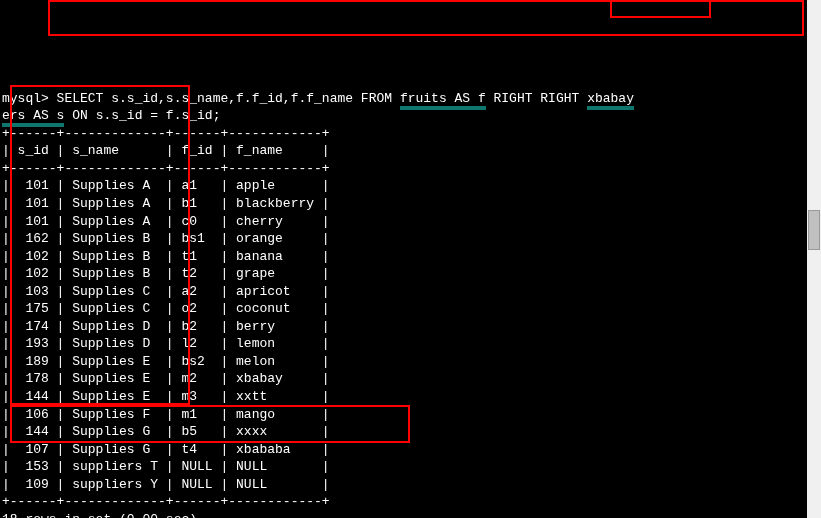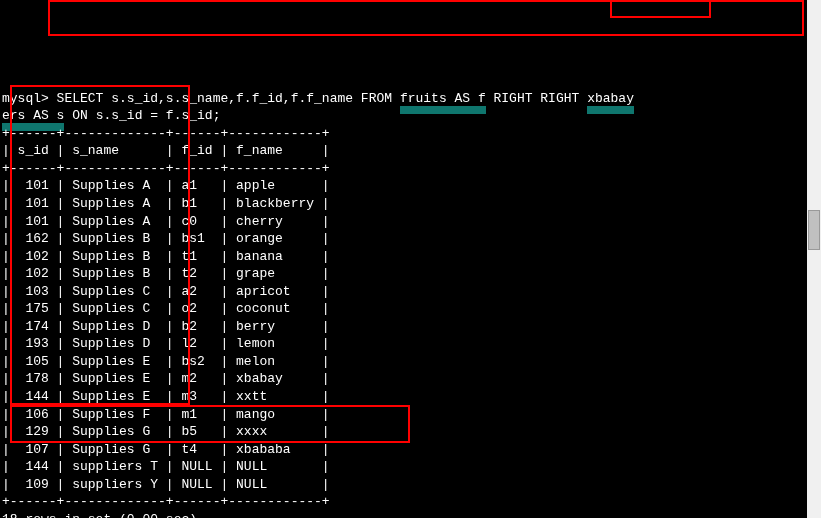--- a/index.html
+++ b/index.html
@@ -22,21 +22,21 @@
     }
     .terminal {
       position: relative;
     }
     .highlight-box {
       position: absolute;
       border: 2px solid #ff0000;
       pointer-events: none;
     }
     .underline-red {
-      border-bottom: 8px solid #0f766e;
+      border-bottom: 4px solid #0f766e;
     }
     .scrollbar {
       position: absolute;
       right: 0;
       top: 0;
       width: 14px;
       height: 518px;
       background: #f0f0f0;
     }
     .scrollbar-thumb {
@@ -66,27 +66,27 @@
 <span>|  101 | Supplies A  | a1   | apple      |</span>
 <span>|  101 | Supplies A  | b1   | blackberry |</span>
 <span>|  101 | Supplies A  | c0   | cherry     |</span>
 <span>|  162 | Supplies B  | bs1  | orange     |</span>
 <span>|  102 | Supplies B  | t1   | banana     |</span>
 <span>|  102 | Supplies B  | t2   | grape      |</span>
 <span>|  103 | Supplies C  | a2   | apricot    |</span>
 <span>|  175 | Supplies C  | o2   | coconut    |</span>
 <span>|  174 | Supplies D  | b2   | berry      |</span>
 <span>|  193 | Supplies D  | l2   | lemon      |</span>
-<span>|  105 | Supplies E  | bs2  | melon      |</span>
+<span>|  189 | Supplies E  | bs2  | melon      |</span>
 <span>|  178 | Supplies E  | m2   | xbabay     |</span>
 <span>|  144 | Supplies E  | m3   | xxtt       |</span>
 <span>|  106 | Supplies F  | m1   | mango      |</span>
-<span>|  129 | Supplies G  | b5   | xxxx       |</span>
+<span>|  144 | Supplies G  | b5   | xxxx       |</span>
 <span>|  107 | Supplies G  | t4   | xbababa    |</span>
-<span>|  144 | suppliers T | NULL | NULL       |</span>
+<span>|  153 | suppliers T | NULL | NULL       |</span>
 <span>|  109 | suppliers Y | NULL | NULL       |</span>
 <span>+------+-------------+------+------------+</span>
 <span>18 rows in set (0.00 sec)</span>
 </div>
 
 
 <div class="highlight-box" style="left:48px; top:0px; width:756px; height:36px;"></div>
 <div class="highlight-box" style="left:610px; top:0px; width:101px; height:18px;"></div>
 <div class="highlight-box" style="left:10px; top:85px; width:180px; height:320px;"></div>
 <div class="highlight-box" style="left:10px; top:405px; width:400px; height:38px;"></div>

